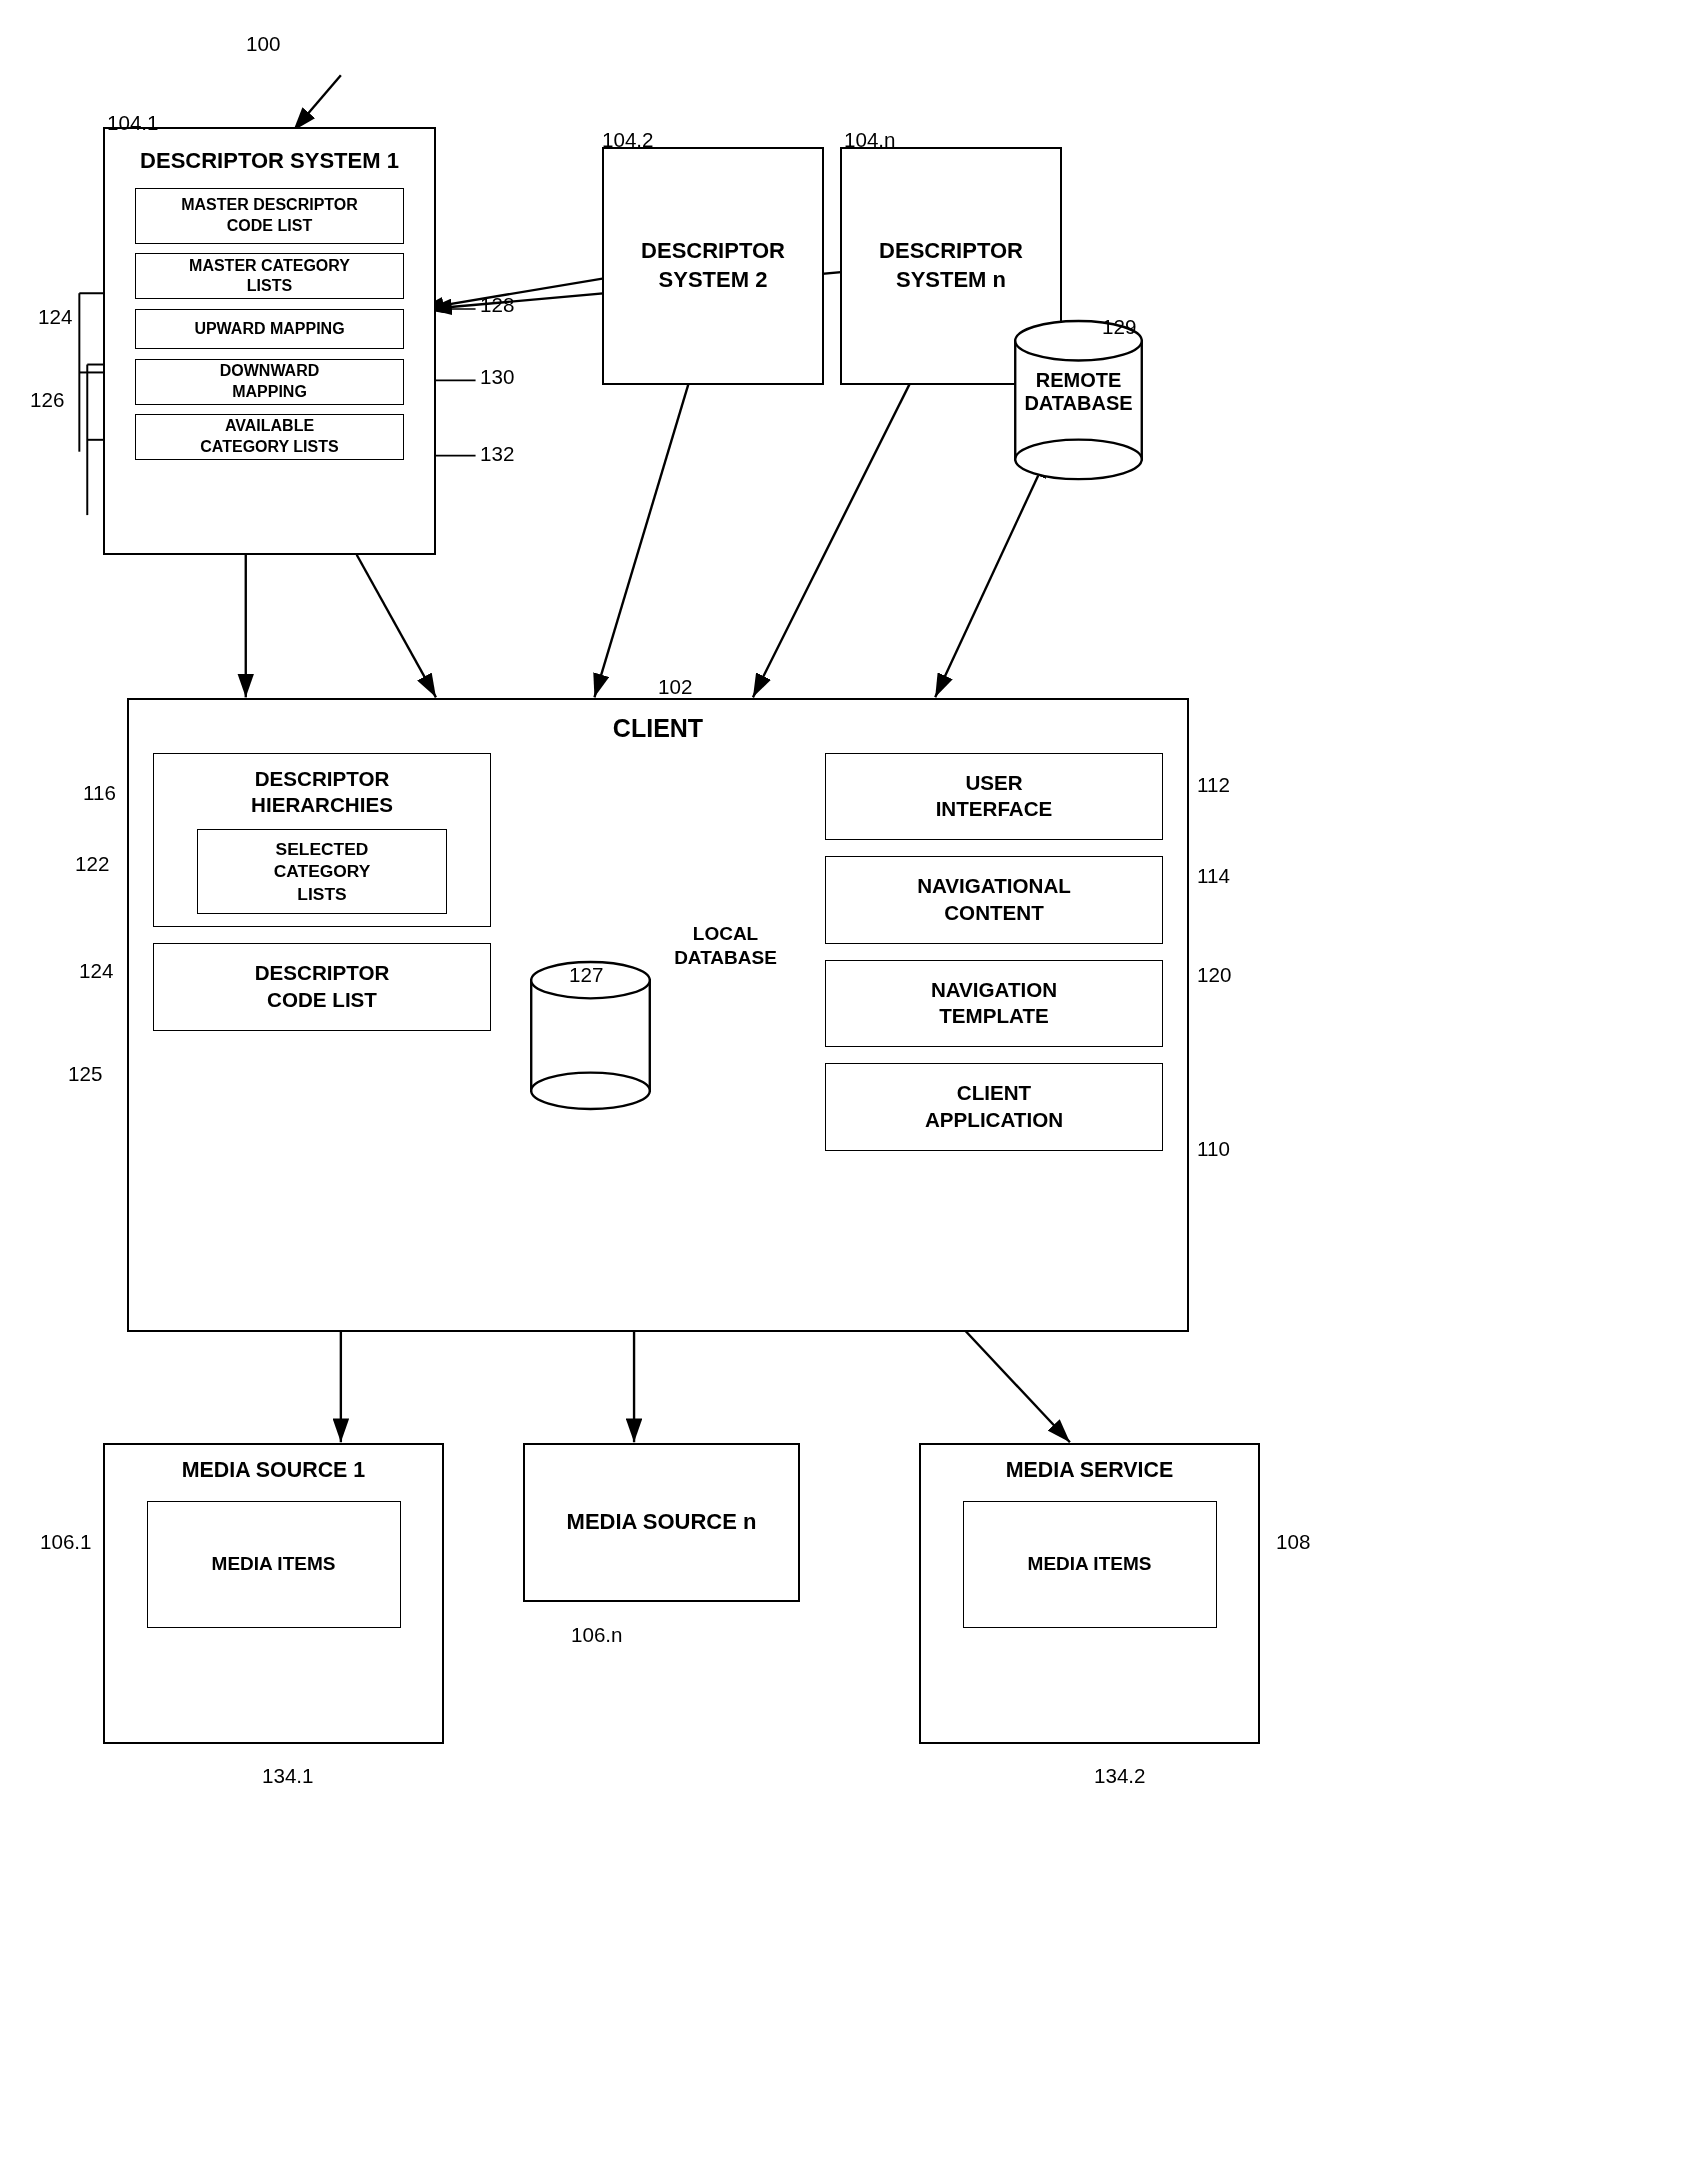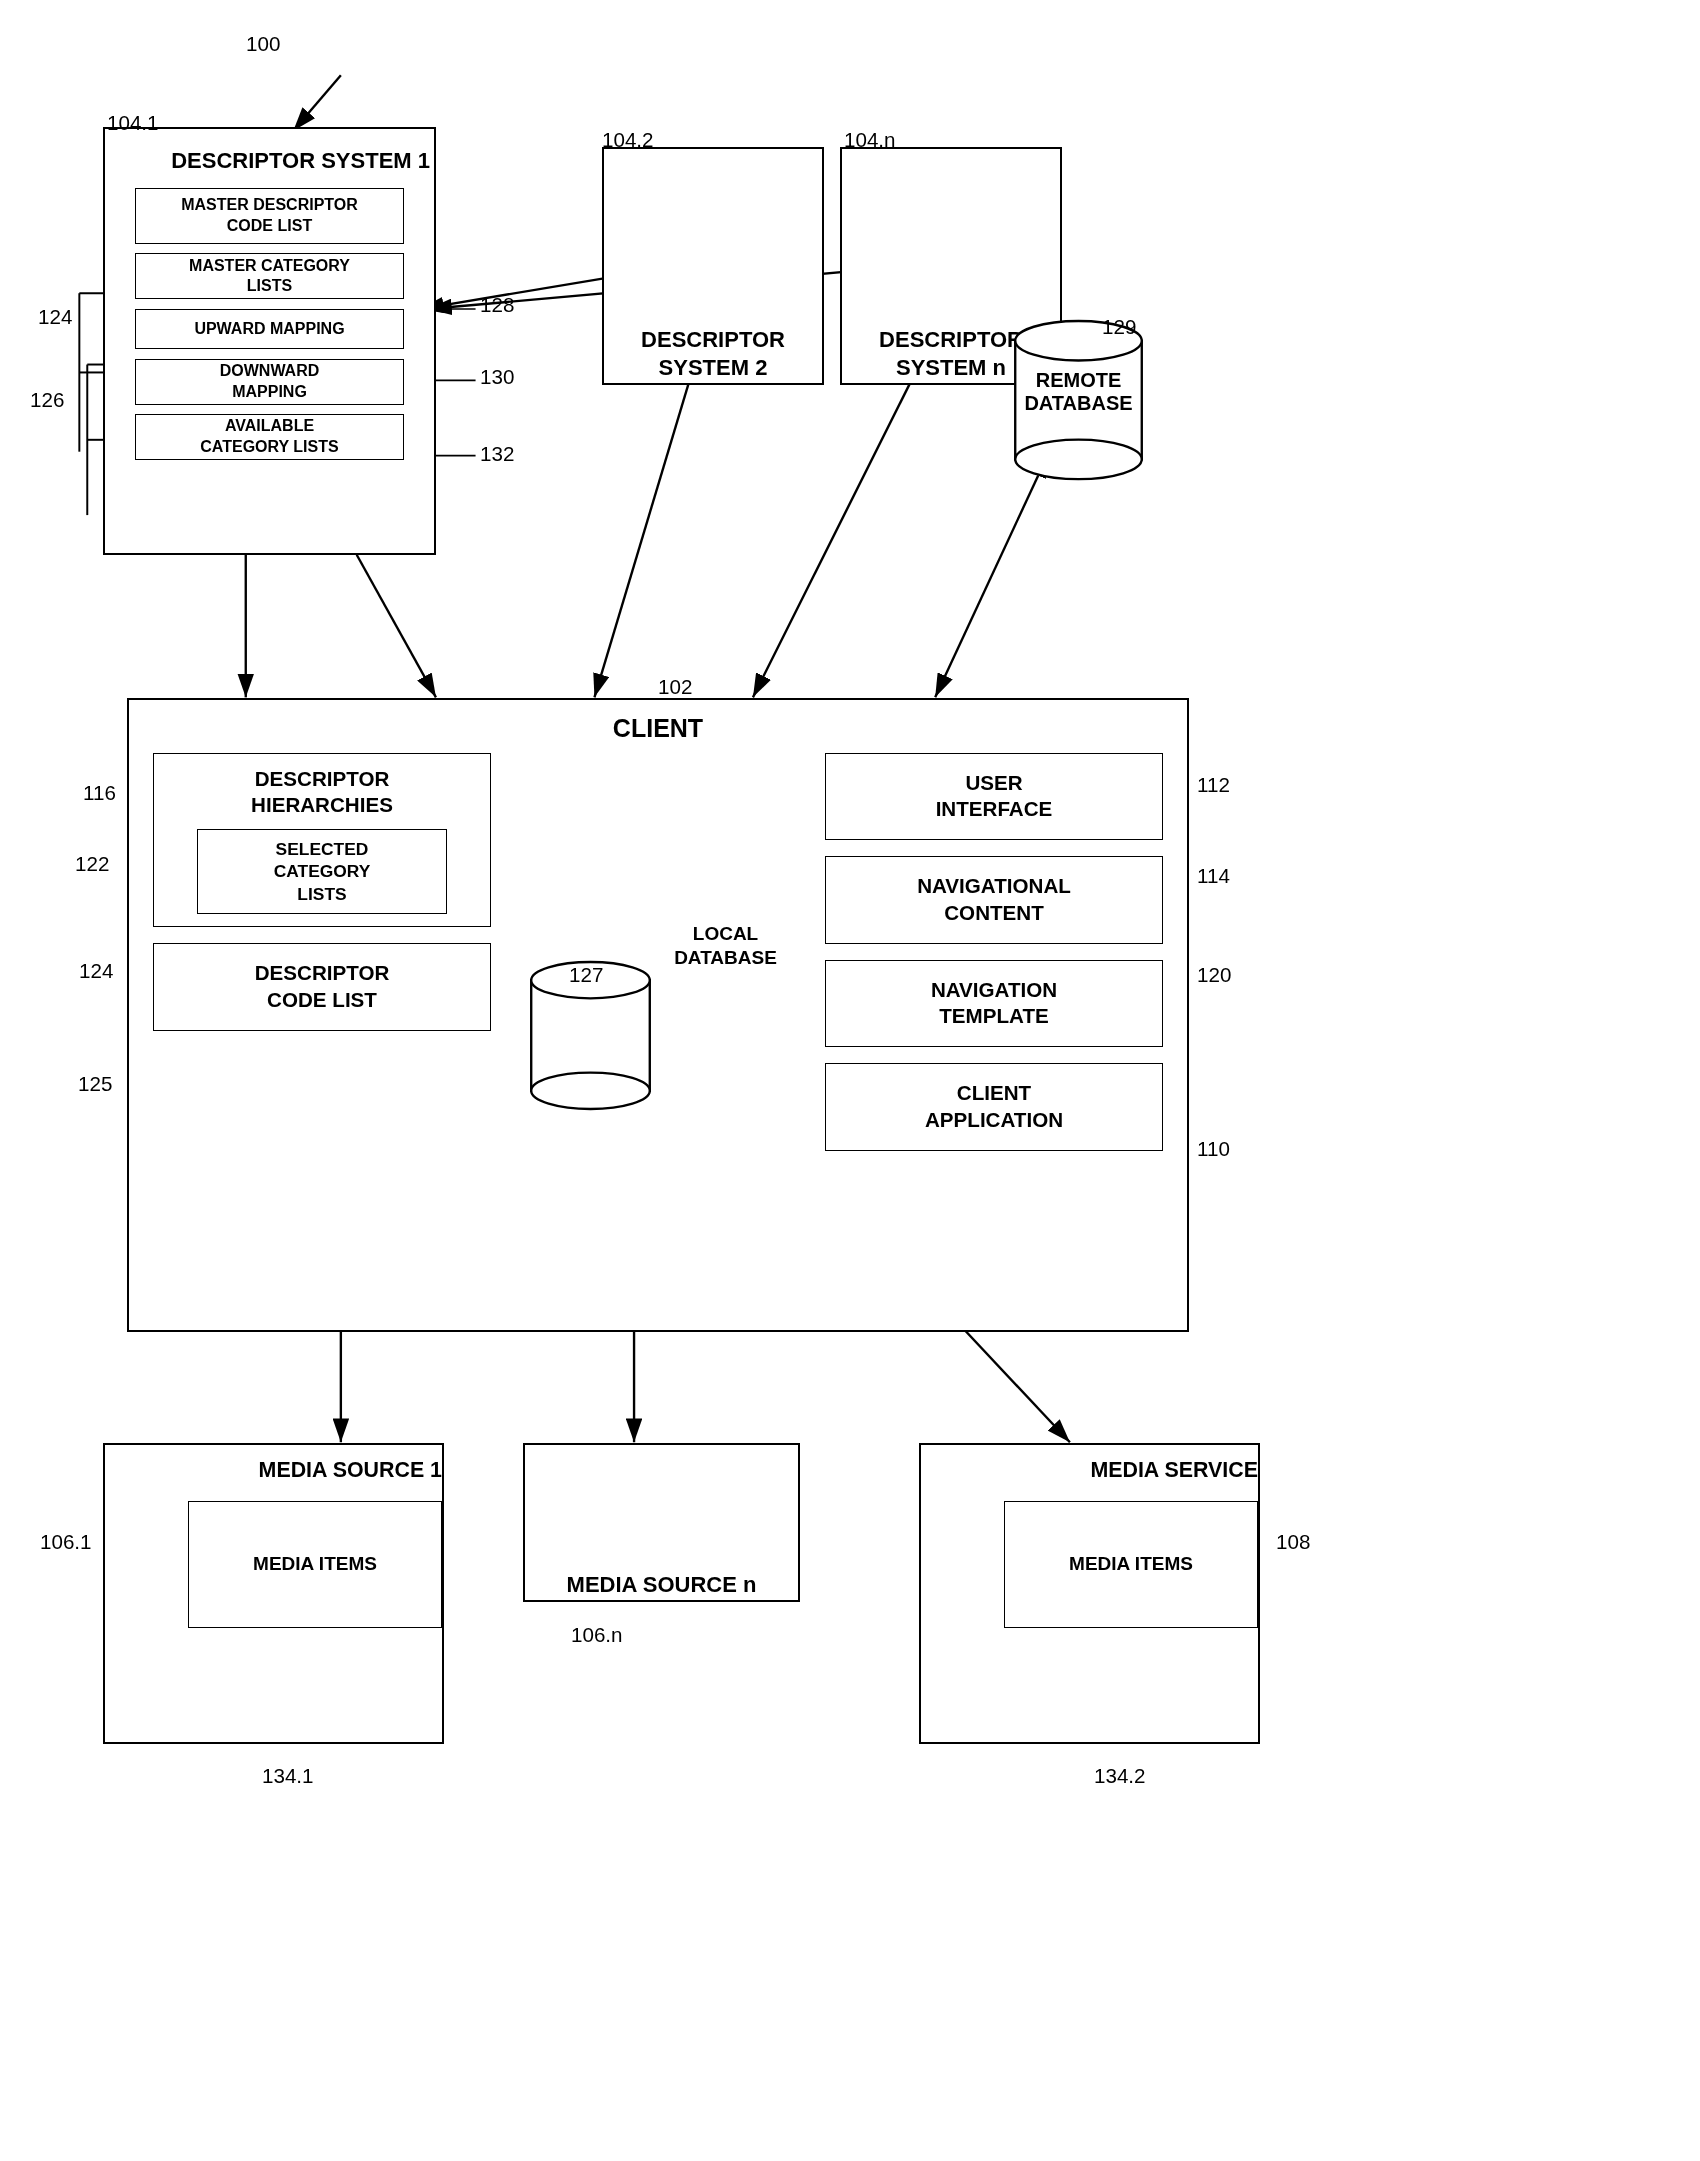--- a/index.html
+++ b/index.html
@@ -18,21 +18,21 @@
       width: 1700px;
       height: 2161px;
     }
 
     
     .box {
       position: absolute;
       border: 2.4px solid #000;
       background: #fff;
       display: flex;
-      align-items: flex-end;
+      align-items: center;
       justify-content: center;
       text-align: center;
       font-size: 22px;
       font-weight: bold;
       line-height: 1.3;
     }
 
     .box-inner {
       position: absolute;
       border: 1.6px solid #000;
@@ -231,21 +231,21 @@
         <div style="border:1.6px solid #000; padding:16px; text-align:center; font-size:20.6px; font-weight:bold; min-height:79px; display:flex; align-items:center; justify-content:center;">CLIENT<br>APPLICATION</div>
       </div>
     </div>
   </div>
 
   <div class="ref-label" style="left:658px; top:675px;">102</div>
 
   <div class="ref-label" style="left:83px; top:781px;">116</div>
   <div class="ref-label" style="left:75px; top:852px;">122</div>
   <div class="ref-label" style="left:79px; top:959px;">124</div>
-  <div class="ref-label" style="left:78px; top:1062px;margin-top:10px;">125</div>
+  <div class="ref-label" style="left:68px; top:1062px;">125</div>
 
   <div class="ref-label" style="left:1197px; top:773px;">112</div>
   <div class="ref-label" style="left:1197px; top:864px;">114</div>
   <div class="ref-label" style="left:1197px; top:963px;">120</div>
   <div class="ref-label" style="left:1197px; top:1137px;">110</div>
 
   <div class="ref-label" style="left:569px; top:963px;">127</div>
 
   <div class="box" style="left:103px; top:1443px; width:341px; height:301px; flex-direction:column; justify-content:flex-start; padding-top:12px;">
     <div style="font-size:21.4px; font-weight:bold; text-align:center; margin-bottom:16px;">MEDIA SOURCE 1</div>

